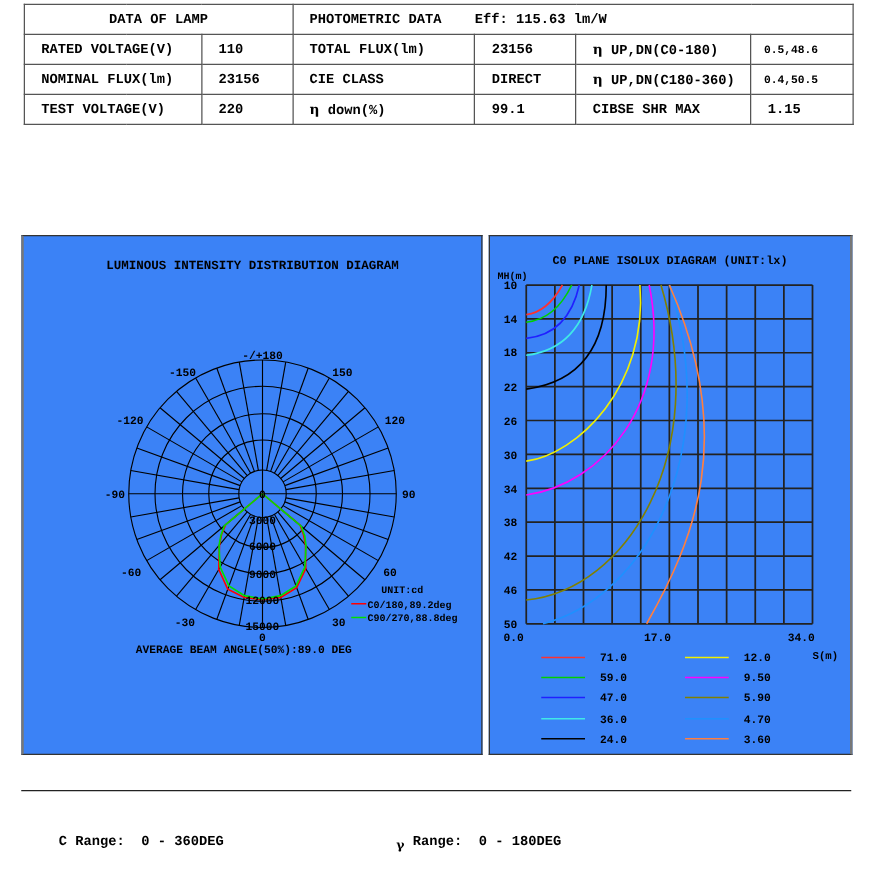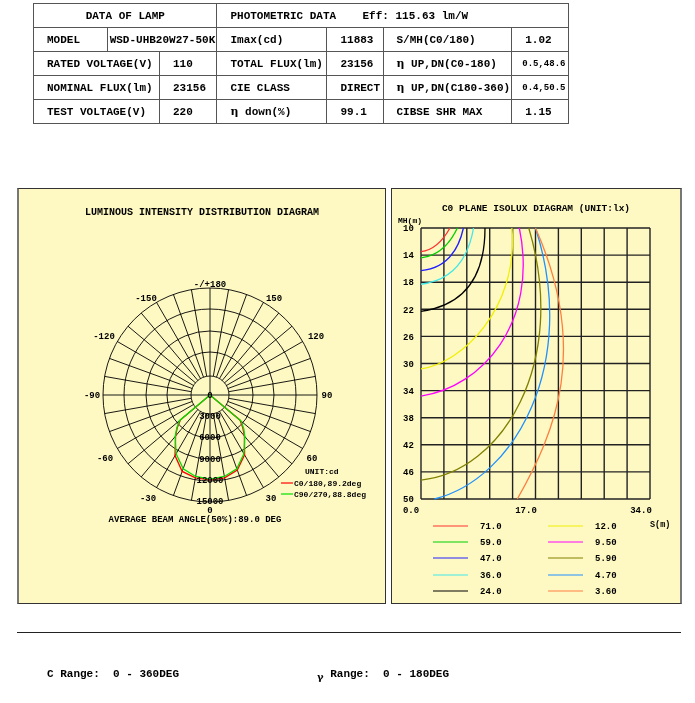--- a/index.html
+++ b/index.html
@@ -1,24 +1,24 @@
 <!DOCTYPE html>
 <html><head>
 <meta charset="utf-8">
 <style>
   html, body { margin:0; padding:0; background:#ffffff; }
   body { width:695px; height:703px; position:relative; overflow:hidden;
          font-family:"Liberation Mono","DejaVu Sans Mono",monospace; color:#000; }
-  table.top { position:absolute; left:33px; top:3px; width:536px; border-collapse:collapse;
+  table.top { position:absolute; left:19px; top:3px; width:664px; border-collapse:collapse;
               font-family:"Liberation Mono","DejaVu Sans Mono",monospace; font-size:11px; font-weight:bold; }
   table.top td { border:1px solid #555; height:23px; padding:0 0 0 13px; white-space:nowrap; }
   table.top td.c { text-align:center; padding:0; }
   table.top td.sm { font-size:9px; padding-left:10px; }
   .eta { font-family:"DejaVu Serif",serif; font-weight:bold; font-size:11px; }
-  .panel { position:absolute; border:1px solid #333; border-left:2px solid #777; background:#fef9c3; }
+  .panel { position:absolute; border:1px solid #333; border-left:2px solid #777; background:#3b82f6; }
   .panel.right { border-left:1px solid #333; border-right:2px solid #777; }
   svg text { font-family:"Liberation Mono","DejaVu Sans Mono",monospace; font-weight:bold; }
   .footer-line { position:absolute; left:17px; width:664px; top:632px; height:0; border-top:1px solid #222; }
   .foot { position:absolute; font-size:11px; font-weight:bold; line-height:12.5px;
           font-family:"Liberation Mono","DejaVu Sans Mono",monospace; white-space:pre; }
   .gamma { font-family:"DejaVu Serif",serif; font-size:10px; position:relative; top:3px; }
 </style>
 </head>
 <body>
 
@@ -31,28 +31,20 @@
     <col style="width:81px">
       <col style="width:140px">
       <col style="width:82px">
   </colgroup>
   <tbody>
       <tr>
     <td colspan="3" class="c">DATA OF LAMP</td>
     <td colspan="4" style="text-align:left;padding-right:14px">
       <span>PHOTOMETRIC DATA</span>&nbsp;&nbsp;&nbsp;&nbsp;<span>Eff: 115.63 lm/W</span>
     </td>
-  </tr>
-  <tr>
-    <td>MODEL</td>
-    <td colspan="2" class="c">WSD-UHB20W27-50K</td>
-    <td>Imax(cd)</td>
-    <td>11883</td>
-    <td>S/MH(C0/180)</td>
-    <td>1.02</td>
   </tr>
   <tr>
     <td colspan="2">RATED VOLTAGE(V)</td>
     <td>110</td>
     <td>TOTAL FLUX(lm)</td>
     <td>23156</td>
     <td><span class="eta">η</span> <span>UP,DN(C0-180)</span></td>
     <td class="sm">0.5,48.6</td>
   </tr>
   <tr>

